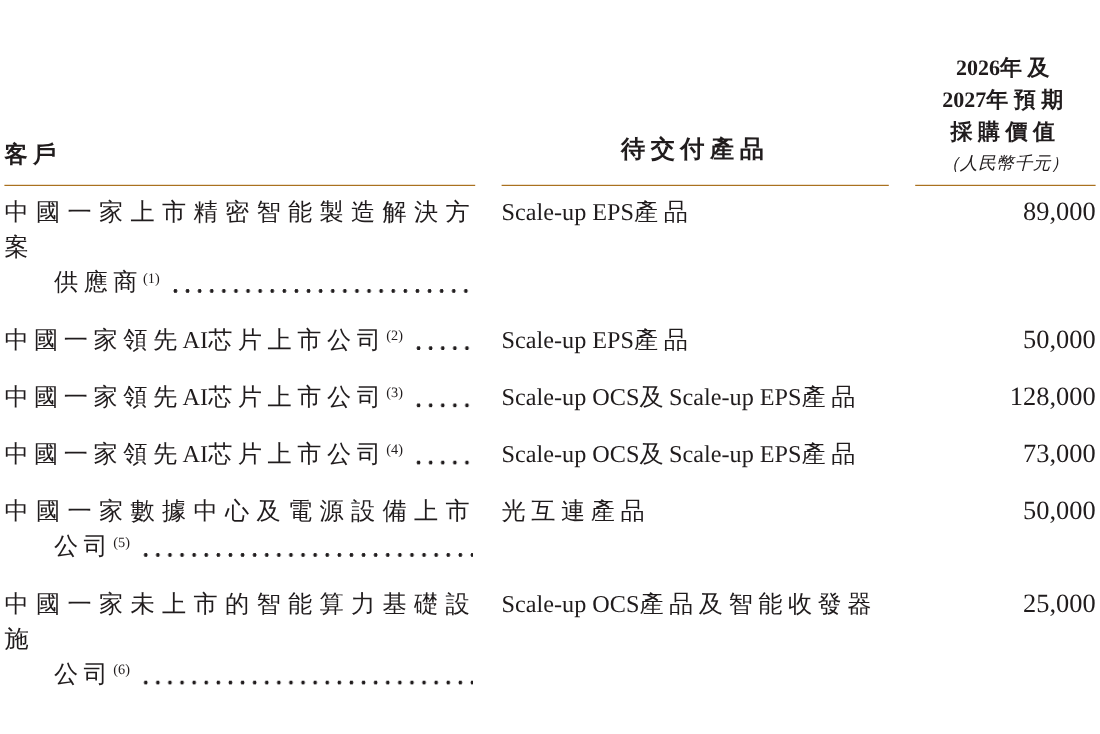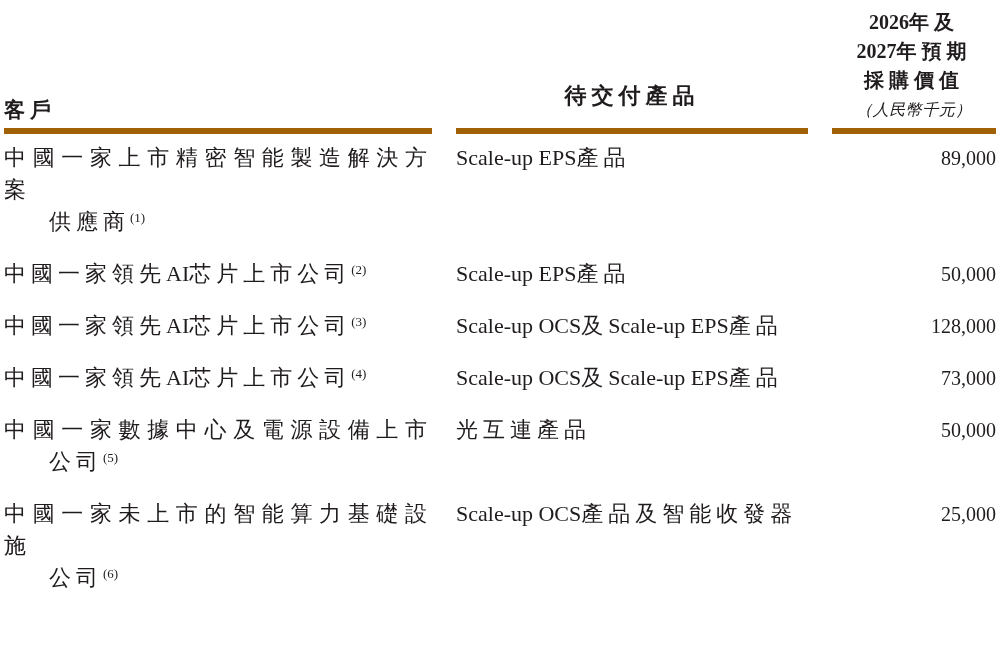--- a/index.html
+++ b/index.html
@@ -13,36 +13,36 @@
   }
   .page { width: 1000px; height: 667px; }
 
   
   .col-c { width: 428px; flex: 0 0 428px; }
   .col-p { width: 352px; flex: 0 0 352px; margin-left: 24px; }
   .col-v { width: 164px; flex: 0 0 164px; margin-left: 24px; }
 
   
   .header-row { display: flex; align-items: flex-end; padding: 8px 8px 0 4px; }
-  .hcell { border-bottom: 6px solid #a16207; }
-  .hcell.col-c { padding-bottom: 6px; font-weight: bold; font-size: 21px; line-height: 24px; letter-spacing: 1px; }
+  .hcell { border-bottom: 1px solid #a16207; margin-top: 40px; }
+  .hcell.col-c { padding-bottom: 16px; font-weight: bold; font-size: 21px; line-height: 24px; letter-spacing: 1px; }
   .hcell.col-p { padding-bottom: 20px; font-weight: bold; font-size: 22px; line-height: 24px; text-align: center; }
   .hcell.col-v { padding-bottom: 4px; text-align: center; }
   .vh-line { font-weight: bold; font-size: 20px; line-height: 29px; }
   .vh-unit { font-style: italic; font-size: 16px; line-height: 29px; letter-spacing: 0.5px; }
 
   
   .row { display: flex; align-items: flex-start; padding: 0 8px 0 4px; margin-top: 20px; }
   #rows .row:first-child { margin-top: 8px; }
   .row .col-c { font-size: 22px; line-height: 32px; }
   .row .col-p { font-size: 22px; line-height: 32px; }
-  .row .col-v { font-size: 20px; line-height: 32px; text-align: right; }
+  .row .col-v { font-size: 24px; line-height: 32px; text-align: right; }
 
   .cust-line1 { text-align: justify; text-align-last: justify; }
-  .cust-line2 { display: flex; align-items: center; }
+  .cust-line2 { display: flex; }
   .cust-line2.indent { padding-left: 45px; }
   .cust-text { white-space: nowrap; flex: 0 0 auto; }
 
   .cjk { letter-spacing: 5px; }
 
   sup.fn { font-size: 13px; line-height: 0; vertical-align: super; letter-spacing: 0; position: relative; top: 1px; }
 
   
   .leader {
     flex: 1 1 auto;

